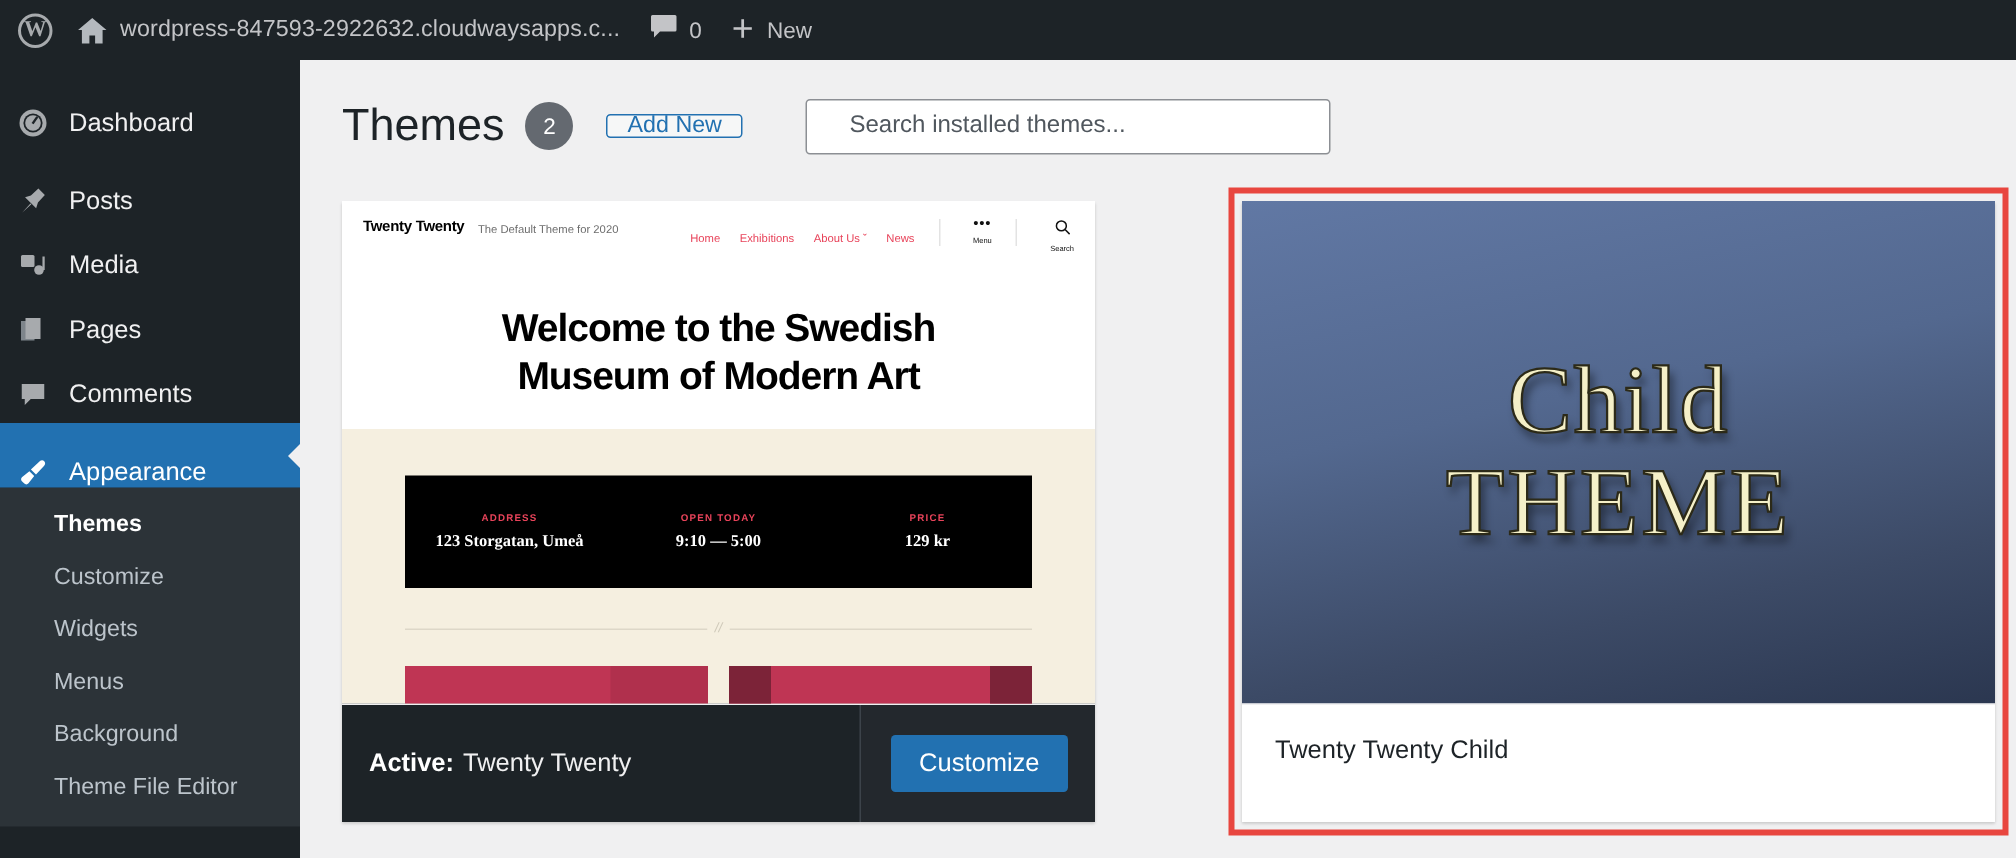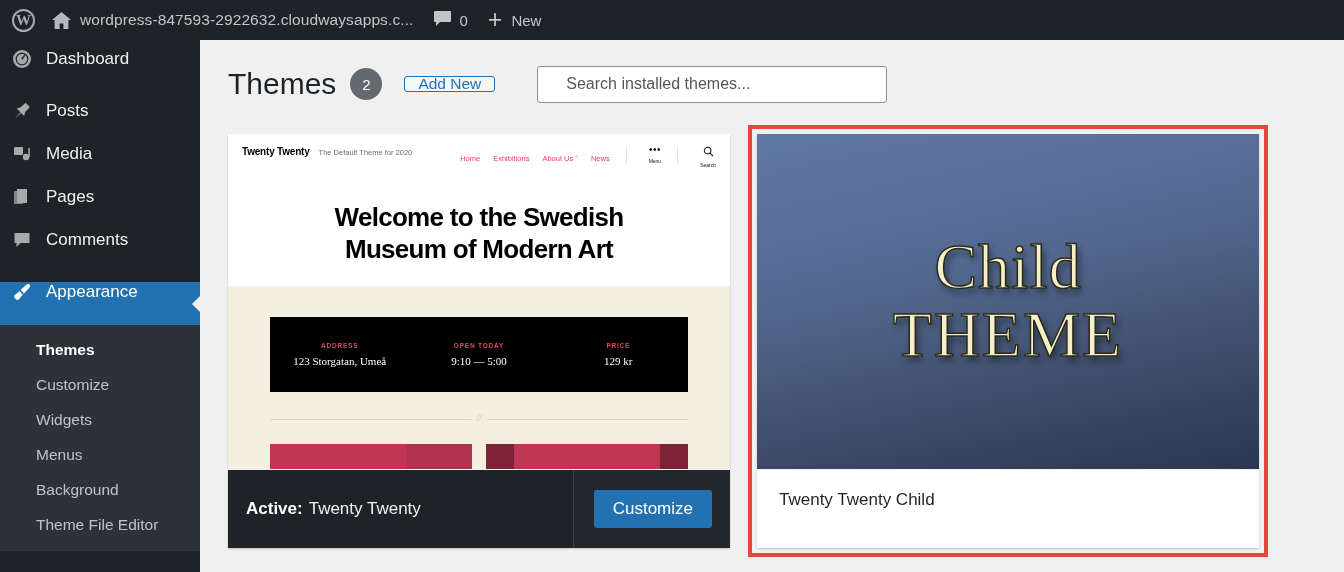--- a/index.html
+++ b/index.html
@@ -42,21 +42,21 @@
     color: #c3c4c7; margin-right: 1px; position: relative; top: -1px;
   }
 
   
   #sidebar {
     position: absolute; top: 40px; left: 0;
     width: 200px; height: 532px;
     background: #1d2327;
   }
   .menu-item {
-    display: flex; align-items: flex-start;
+    display: flex; align-items: flex-end;
     height: 43px; padding-left: 12px;
     color: #f0f0f1; font-size: 17px;
     position: relative;
   }
   .menu-item .mi-icon {
     width: 34px; display: flex; align-items: center; justify-content: flex-start;
     color: #a7aaad; flex: 0 0 34px;
   }
   .menu-item.current {
     background: #2271b1; color: #fff; font-weight: 400;
@@ -103,21 +103,21 @@
   .theme-search {
     width: 350px; height: 37px;
     border: 1px solid #8c8f94; border-radius: 3px;
     background: #fff; color: #2c3338;
     font-size: 16px; padding: 0 28px; margin-left: 28px;
     font-family: "Liberation Sans", sans-serif;
   }
   .theme-search::placeholder { color: #50575e; opacity: 1; }
 
   
-  .theme-grid { display: flex; gap: 27px; margin-top: 26px; }
+  .theme-grid { display: flex; gap: 98px; margin-top: 26px; }
 
   .theme {
     width: 502px;
     background: #fff;
     box-shadow: 0 1px 2px rgba(0,0,0,.18);
     position: relative;
   }
   .theme.highlight {
     outline: 4px solid #e8463f;
     outline-offset: 5px;
@@ -144,21 +144,21 @@
   }
   .tt-black {
     margin: 31px 42px 0 42px; background: #000; height: 75px;
     display: flex; align-items: center;
   }
   .tt-col { flex: 1; text-align: center; }
   .tt-col .k {
     font-size: 6.5px; color: #e8435a; font-weight: bold;
     letter-spacing: .8px; margin-bottom: 6px;
   }
-  .tt-col .v { font-size: 11px; color: #fff; font-family: "Liberation Serif", serif; }
+  .tt-col .v { font-size: 11px; color: #fff; font-family: "Liberation Serif", serif; font-weight: bold; }
   .tt-sep {
     margin: 22px 42px 0 42px; height: 10px; position: relative;
   }
   .tt-sep::before {
     content: ""; position: absolute; top: 5px; left: 0; right: 0;
     height: 1px; background: #ddd7c8;
   }
   .tt-sep span {
     position: absolute; left: 50%; transform: translateX(-50%); top: -1px;
     background: #f5efe0; padding: 0 5px;

